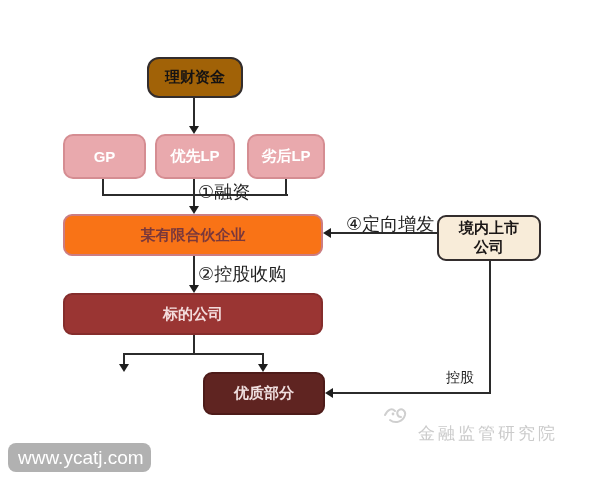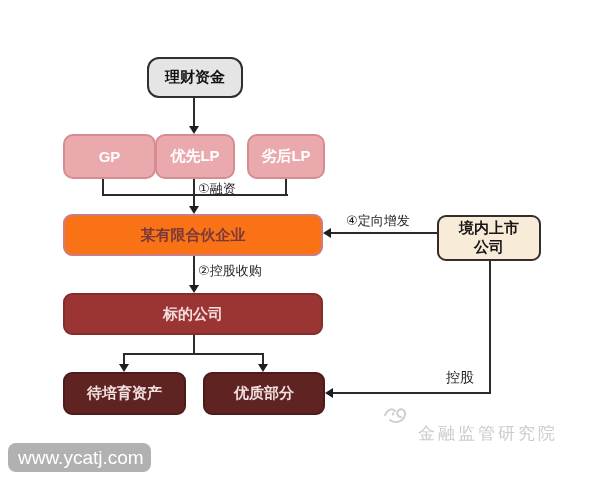--- a/index.html
+++ b/index.html
@@ -5,43 +5,43 @@
   html,body{margin:0;padding:0;}
   .canvas{
     position:relative;width:600px;height:480px;background:#ffffff;overflow:hidden;
     font-family:"Liberation Sans","DejaVu Sans",sans-serif;
   }
   
   .node{
     position:absolute;display:flex;align-items:center;justify-content:center;
     font-weight:bold;font-size:15px;text-align:center;box-sizing:border-box;
   }
-  .node-wealth{left:147px;top:57px;width:96px;height:41px;background:#e5e5e5;
+  .node-wealth{left:147px;top:57px;width:96px;height:41px;background:#a16207;
     border:2px solid #332d2d;border-radius:12px;color:#161313;}
   .node-pink{background:#e9a9ad;border:2px solid #d58d92;border-radius:10px;color:#ffffff;}
-  .node-gp{left:63px;top:134px;width:93px;height:45px;}
+  .node-gp{left:63px;top:134px;width:83px;height:45px;}
   .node-senior{left:155px;top:134px;width:80px;height:45px;}
   .node-junior{left:247px;top:134px;width:78px;height:45px;}
   .node-partnership{left:63px;top:214px;width:260px;height:42px;background:#f97316;
     border:2px solid #cb7d83;border-radius:9px;color:#7a383b;}
   .node-target{left:63px;top:293px;width:260px;height:42px;background:#9a3533;
     border:2px solid #852d2c;border-radius:9px;color:#f3dcdc;}
   .node-dark{background:#5f2421;border:2px solid #4d1b19;border-radius:9px;color:#f0e0e0;}
   .node-incubating{left:63px;top:372px;width:123px;height:43px;}
   .node-quality{left:203px;top:372px;width:122px;height:43px;}
   .node-listed{left:437px;top:215px;width:104px;height:46px;background:#f8ecd9;
     border:2px solid #332d2d;border-radius:9px;color:#1a1616;flex-direction:column;line-height:1.25;}
   
   .line{position:absolute;background:#2b2b2b;}
   .vline{width:2px;} .hline{height:2px;}
   .arrow-down{position:absolute;width:0;height:0;
     border-left:5px solid transparent;border-right:5px solid transparent;border-top:8px solid #1e1e1e;}
   .arrow-left{position:absolute;width:0;height:0;
     border-top:5px solid transparent;border-bottom:5px solid transparent;border-right:8px solid #1e1e1e;}
-  .edge-label{position:absolute;font-size:13px;color:#1f1f1f;white-space:nowrap;}
+  .edge-label{position:absolute;font-size:18px;color:#1f1f1f;white-space:nowrap;}
   
   .badge{position:absolute;display:flex;align-items:center;color:#ffffff;font-size:19px;white-space:nowrap;}
   .badge-tg{left:447px;top:10px;width:150px;height:29px;background:#a7a7a7;padding-left:9px;box-sizing:border-box;}
   .badge-site{left:8px;top:443px;width:143px;height:29px;background:#b1b1b1;padding-left:10px;box-sizing:border-box;border-radius:8px;}
   .watermark{position:absolute;left:418px;top:422px;font-size:17px;color:#cbcbcb;letter-spacing:3px;white-space:nowrap;font-family:Liberation Serif, serif;}
   .watermark-logo{position:absolute;left:382px;top:401px;}
 </style>
 </head>
 <body>
 
@@ -50,21 +50,20 @@
   <div class="node node-wealth">理财资金</div>
 
   <div class="node node-pink node-gp">GP</div>
   <div class="node node-pink node-senior">优先LP</div>
   <div class="node node-pink node-junior">劣后LP</div>
 
   <div class="node node-partnership">某有限合伙企业</div>
 
   <div class="node node-target">标的公司</div>
 
-  <div class="node node-dark node-incubating">待培育资产</div>
   <div class="node node-dark node-quality">优质部分</div>
 
   <div class="node node-listed">
     <span>境内上市</span>
     <span>公司</span>
   </div>
 
   <div class="line vline" style="left:193px;top:98px;height:30px;"></div>
   <div class="arrow-down" style="left:189px;top:126px;"></div>
 

